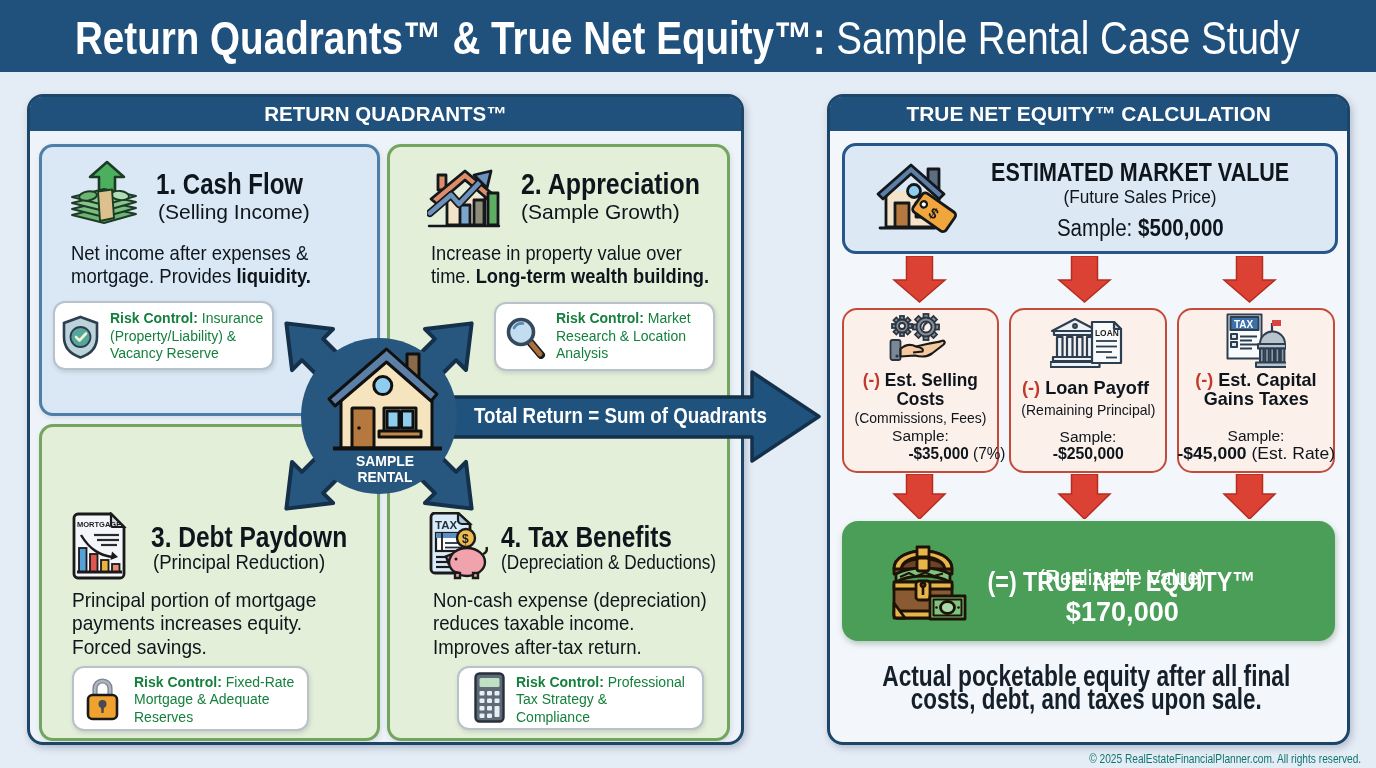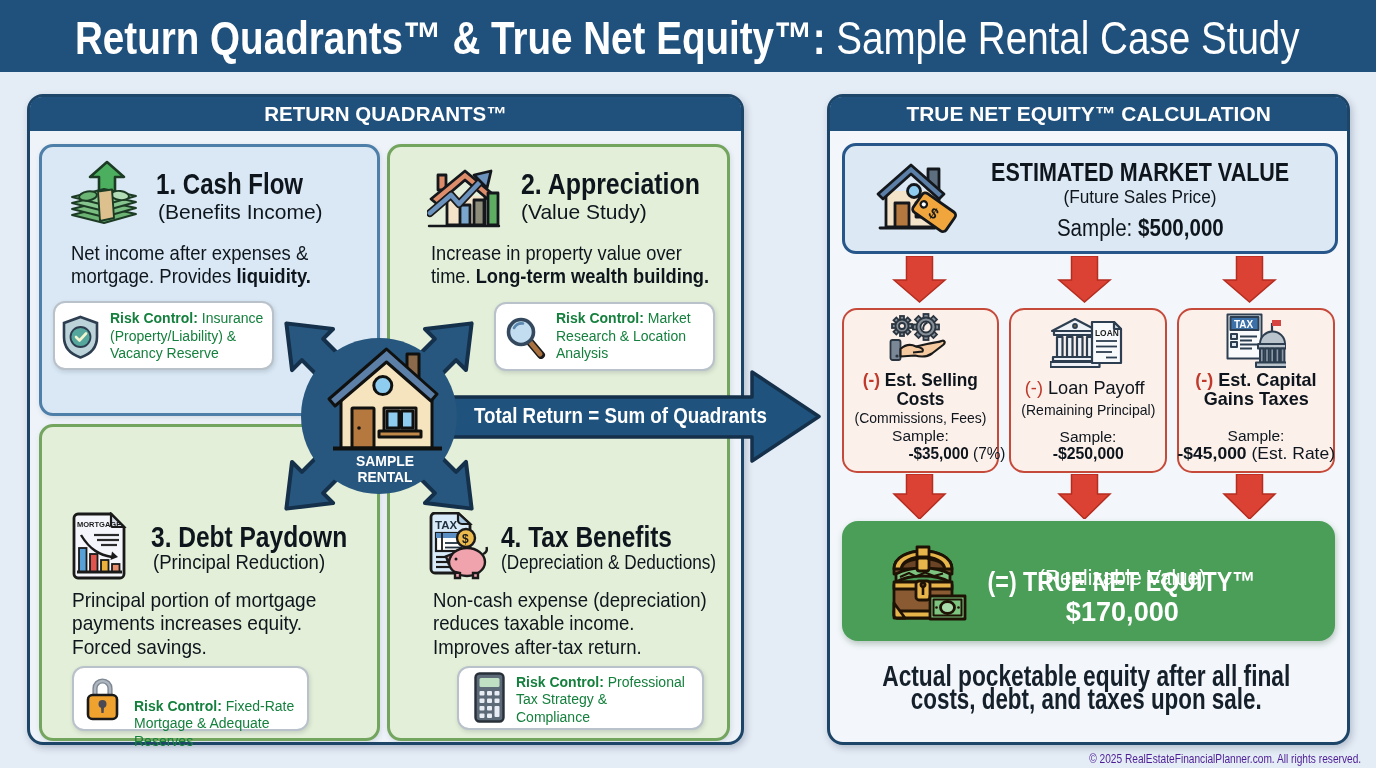--- a/index.html
+++ b/index.html
@@ -53,21 +53,21 @@
       <path d="M5 57 L37 49 L69 56 L37 65 Z" fill="#6cb474"></path>
       <path d="M5 51 L37 43 L69 50 L37 59 Z" fill="#79bd80"></path>
       <path d="M5 45 L37 37 L69 44 L37 53 Z" fill="#86c58e"></path>
       <path d="M5 39 L37 31 L69 38 L37 47 Z" fill="#92cc99"></path>
       <ellipse cx="21" cy="38" rx="9" ry="4.5" fill="#6cb474" transform="rotate(-9 21 38)"></ellipse>
       <ellipse cx="53" cy="37.5" rx="9" ry="4.5" fill="#b2ddb6" transform="rotate(7 53 37.5)"></ellipse>
       <path d="M31 33.5 L45 31.5 L47 60 L33 63 Z" fill="#dcc08e"></path>
     </g>
   </svg>
   <div class="qt" style="left:156px;top:168.5px;transform:scaleX(0.802);">1. Cash Flow</div>
-  <div class="qs" style="left:158px;top:201px;">(Benefits Income)</div>
+  <div class="qs" style="left:158px;top:201px;">(Selling Income)</div>
   <div class="qb" style="left:71px;top:240.7px;transform:scaleX(0.88);">Net income after expenses &amp;<br>mortgage. Provides <b>liquidity.</b></div>
   <div class="abs risk" style="left:53px;top:301px;width:221px;height:69px;"></div>
   <svg class="abs" style="left:61px;top:315px;" width="39" height="44" viewBox="0 0 39 44">
     <path d="M19.5 2 L36 8 V22 C36 33 28.5 39.5 19.5 42.5 C10.5 39.5 3 33 3 22 V8 Z" fill="#bdd3da" stroke="#2c3e50" stroke-width="2.6"></path>
     <circle cx="19.5" cy="22" r="10" fill="#55a69c" stroke="#2c3e50" stroke-width="1.8"></circle>
     <path d="M15 22 L18.5 25.5 L25 18.5" fill="none" stroke="#f2f5d0" stroke-width="2.6" stroke-linecap="round" stroke-linejoin="round"></path>
   </svg>
   <div class="rt" style="left:110px;top:310.2px;"><b>Risk Control:</b> Insurance<br>(Property/Liability) &amp;<br>Vacancy Reserve</div>
 
   <svg class="abs" style="left:427px;top:163px;" width="74" height="66" viewBox="0 0 74 66">
@@ -78,21 +78,21 @@
       <rect x="33" y="42" width="10" height="20" fill="#7ba7cc"></rect>
       <rect x="47" y="37" width="10" height="25" fill="#8d8d7a"></rect>
       <rect x="61" y="30" width="10" height="32" fill="#5fad63"></rect>
       <path d="M3 50 L24 32 L32 41 L52 20" fill="none" stroke="#1a1a1a" stroke-width="8"></path>
       <path d="M3 50 L24 32 L32 41 L52 20" fill="none" stroke="#6b93bd" stroke-width="4.6"></path>
       <path d="M47 12 L64 8 L60 25 Z" fill="#6b93bd"></path>
       <line x1="2" y1="63" x2="72" y2="63" stroke-width="2.4"></line>
     </g>
   </svg>
   <div class="qt" style="left:521px;top:168.5px;transform:scaleX(0.830);">2. Appreciation</div>
-  <div class="qs" style="left:521px;top:201px;">(Value Study)</div>
+  <div class="qs" style="left:521px;top:201px;">(Sample Growth)</div>
   <div class="qb" style="left:431px;top:240.7px;transform:scaleX(0.87);">Increase in property value over<br>time. <b>Long-term wealth building.</b></div>
   <div class="abs risk" style="left:494px;top:302px;width:221px;height:69px;"></div>
   <svg class="abs" style="left:504px;top:316px;" width="43" height="43" viewBox="0 0 43 43">
     <line x1="26" y1="26" x2="37" y2="39" stroke="#1a1a1a" stroke-width="8" stroke-linecap="round"></line>
     <line x1="26" y1="26" x2="36" y2="38" stroke="#a9713f" stroke-width="5" stroke-linecap="round"></line>
     <circle cx="17" cy="16" r="12.5" fill="#c3ddf0" stroke="#34495e" stroke-width="3.6"></circle>
     <path d="M10 12 a9 9 0 0 1 9 -4.5" fill="none" stroke="#5a87ad" stroke-width="2.6" stroke-linecap="round"></path>
   </svg>
   <div class="rt" style="left:556px;top:310.2px;"><b>Risk Control:</b> Market<br>Research &amp; Location<br>Analysis</div>
 
@@ -119,21 +119,21 @@
   <div class="qs" style="left:153px;top:551px;transform:scaleX(0.883);">(Principal Reduction)</div>
   <div class="qb" style="left:72px;top:587.6px;transform:scaleX(0.91);">Principal portion of mortgage<br>payments increases equity.<br>Forced savings.</div>
   <div class="abs risk" style="left:72px;top:666px;width:237px;height:65px;"></div>
   <svg class="abs" style="left:85px;top:676px;" width="35" height="45" viewBox="0 0 35 45">
     <path d="M10 20 V12.5 a7.5 7.5 0 0 1 15 0 V20" fill="none" stroke="#7d8793" stroke-width="5.2"></path>
     <path d="M10 20 V12.5 a7.5 7.5 0 0 1 15 0 V20" fill="none" stroke="#aeb6bf" stroke-width="2.4"></path>
     <rect x="3" y="19" width="29" height="24" rx="4.5" fill="#f0a22e" stroke="#1a1a1a" stroke-width="2.6"></rect>
     <circle cx="17.5" cy="28" r="4" fill="#4a4a55"></circle>
     <path d="M15.8 29 L19.2 29 L18.6 37 H16.4 Z" fill="#4a4a55"></path>
   </svg>
-  <div class="rt" style="left:134px;top:673.7px;margin-top:24px;"><b>Risk Control:</b> Fixed-Rate<br>Mortgage &amp; Adequate<br>Reserves</div>
+  <div class="rt" style="left:134px;top:673.7px;"><b>Risk Control:</b> Fixed-Rate<br>Mortgage &amp; Adequate<br>Reserves</div>
 
   <svg class="abs" style="left:420px;top:512px;" width="68" height="70" viewBox="0 0 68 70">
     <path d="M11 5 a4 4 0 0 1 4-4 H38 L50 12 V57 a4 4 0 0 1 -4 4 H15 a4 4 0 0 1 -4-4 Z" fill="#d9eaf8" stroke="#1a1a1a" stroke-width="2.8"></path>
     <path d="M38 1 L50 12 H42 a4 4 0 0 1 -4-4 Z" fill="#a8c8e4" stroke="#1a1a1a" stroke-width="2.2"></path>
     <text x="15" y="17" font-size="11.5" font-weight="bold" fill="#20303f" font-family="Liberation Sans,sans-serif">TAX</text>
     <rect x="16" y="21" width="29" height="18" fill="#fff" stroke="#1a1a1a" stroke-width="2.2"></rect>
     <rect x="16" y="21" width="29" height="5" fill="#5b8fc4"></rect>
     <line x1="22" y1="21" x2="22" y2="39" stroke="#1a1a1a" stroke-width="1.8"></line>
     <g stroke="#20303f" stroke-width="1.8">
       <line x1="25" y1="31" x2="42" y2="31"></line>
@@ -307,21 +307,21 @@
       <path d="M64 7 L71 14 H64 Z" fill="#cfd9e2"></path>
       <text x="45" y="21" font-size="8.4" font-weight="bold" fill="#1a1a1a" stroke="none" font-family="Liberation Sans,sans-serif">LOAN</text>
       <g stroke-width="1.8">
         <line x1="46" y1="26" x2="67" y2="26"></line>
         <line x1="46" y1="31.5" x2="67" y2="31.5"></line>
         <line x1="46" y1="37" x2="62" y2="37"></line>
         <line x1="56" y1="42.5" x2="67" y2="42.5"></line>
       </g>
     </g>
   </svg>
-  <div class="ctr" style="left:1011px;top:378.3px;width:148px;font-size:19px;font-weight:normal;line-height:19px;"><span class="cx" style="transform:scaleX(0.955);"><span style="color:#c0392b;">(-)</span> Loan Payoff</span></div>
+  <div class="ctr" style="left:1011px;top:378.3px;width:148px;font-size:19px;font-weight:bold;line-height:19px;"><span class="cx" style="transform:scaleX(0.955);"><span style="color:#c0392b;">(-)</span> Loan Payoff</span></div>
   <div class="ctr" style="left:1011px;top:403.3px;width:154px;font-size:14.5px;line-height:14.5px;"><span class="cx" style="transform:scaleX(0.967);">(Remaining Principal)</span></div>
   <div class="ctr" style="left:1011px;top:428.7px;width:154px;font-size:15.5px;line-height:15.5px;">Sample:</div>
   <div class="ctr" style="left:1011px;top:444.7px;width:154px;font-size:17px;font-weight:bold;line-height:17px;"><span class="cx" style="transform:scaleX(0.93);">-$250,000</span></div>
 
   <svg class="abs" style="left:1226px;top:313px;" width="60" height="56" viewBox="0 0 60 56">
     <g stroke="#2c3e50" stroke-width="2" stroke-linejoin="round">
       <rect x="1.5" y="1.5" width="34" height="44" fill="#f8fafc"></rect>
       <rect x="4.5" y="4" width="28" height="13" fill="#3c70a8"></rect>
       <text x="8" y="14.5" font-size="10" font-weight="bold" fill="#fff" stroke="none" font-family="Liberation Sans,sans-serif">TAX</text>
       <rect x="5" y="21" width="6" height="5" fill="#dfe7ee"></rect>
@@ -380,13 +380,13 @@
       <circle cx="48.5" cy="66.5" r="1.3" fill="#1e1205" stroke="none"></circle>
       <circle cx="70.5" cy="66.5" r="1.3" fill="#1e1205" stroke="none"></circle>
     </g>
   </svg>
   <div class="ctr w" style="left:962px;top:536.4px;width:320px;font-size:27.5px;font-weight:bold;line-height:27.5px;margin-top:32px;"><span class="cx" style="transform:scaleX(0.845);">(=) TRUE NET EQUITY™</span></div>
   <div class="ctr w" style="left:962px;top:567px;width:320px;font-size:22px;line-height:22px;"><span class="cx" style="transform:scaleX(0.943);">(Realizable Value)</span></div>
   <div class="ctr w" style="left:962px;top:597.6px;width:320px;font-size:27.5px;font-weight:bold;line-height:27.5px;"><span class="cx" style="transform:scaleX(0.985);">$170,000</span></div>
 
   <div class="ctr" style="left:805px;top:664.9px;width:562px;font-size:29px;font-weight:bold;line-height:23.1px;color:#15202b;"><span class="cx" style="transform:scaleX(0.784);">Actual pocketable equity after all final</span><br><span class="cx" style="transform:scaleX(0.772);">costs, debt, and taxes upon sale.</span></div>
 
-  <div class="abs" style="left:0;top:751.5px;width:1361px;text-align:right;font-size:13.5px;line-height:13.5px;color:#4c1d95;"><span class="cx" style="transform:scaleX(0.753);transform-origin:100% 50%;">© 2025 RealEstateFinancialPlanner.com. All rights reserved.</span></div>
+  <div class="abs" style="left:0;top:751.5px;width:1361px;text-align:right;font-size:13.5px;line-height:13.5px;color:#0f766e;"><span class="cx" style="transform:scaleX(0.753);transform-origin:100% 50%;">© 2025 RealEstateFinancialPlanner.com. All rights reserved.</span></div>
 
 </body></html>

